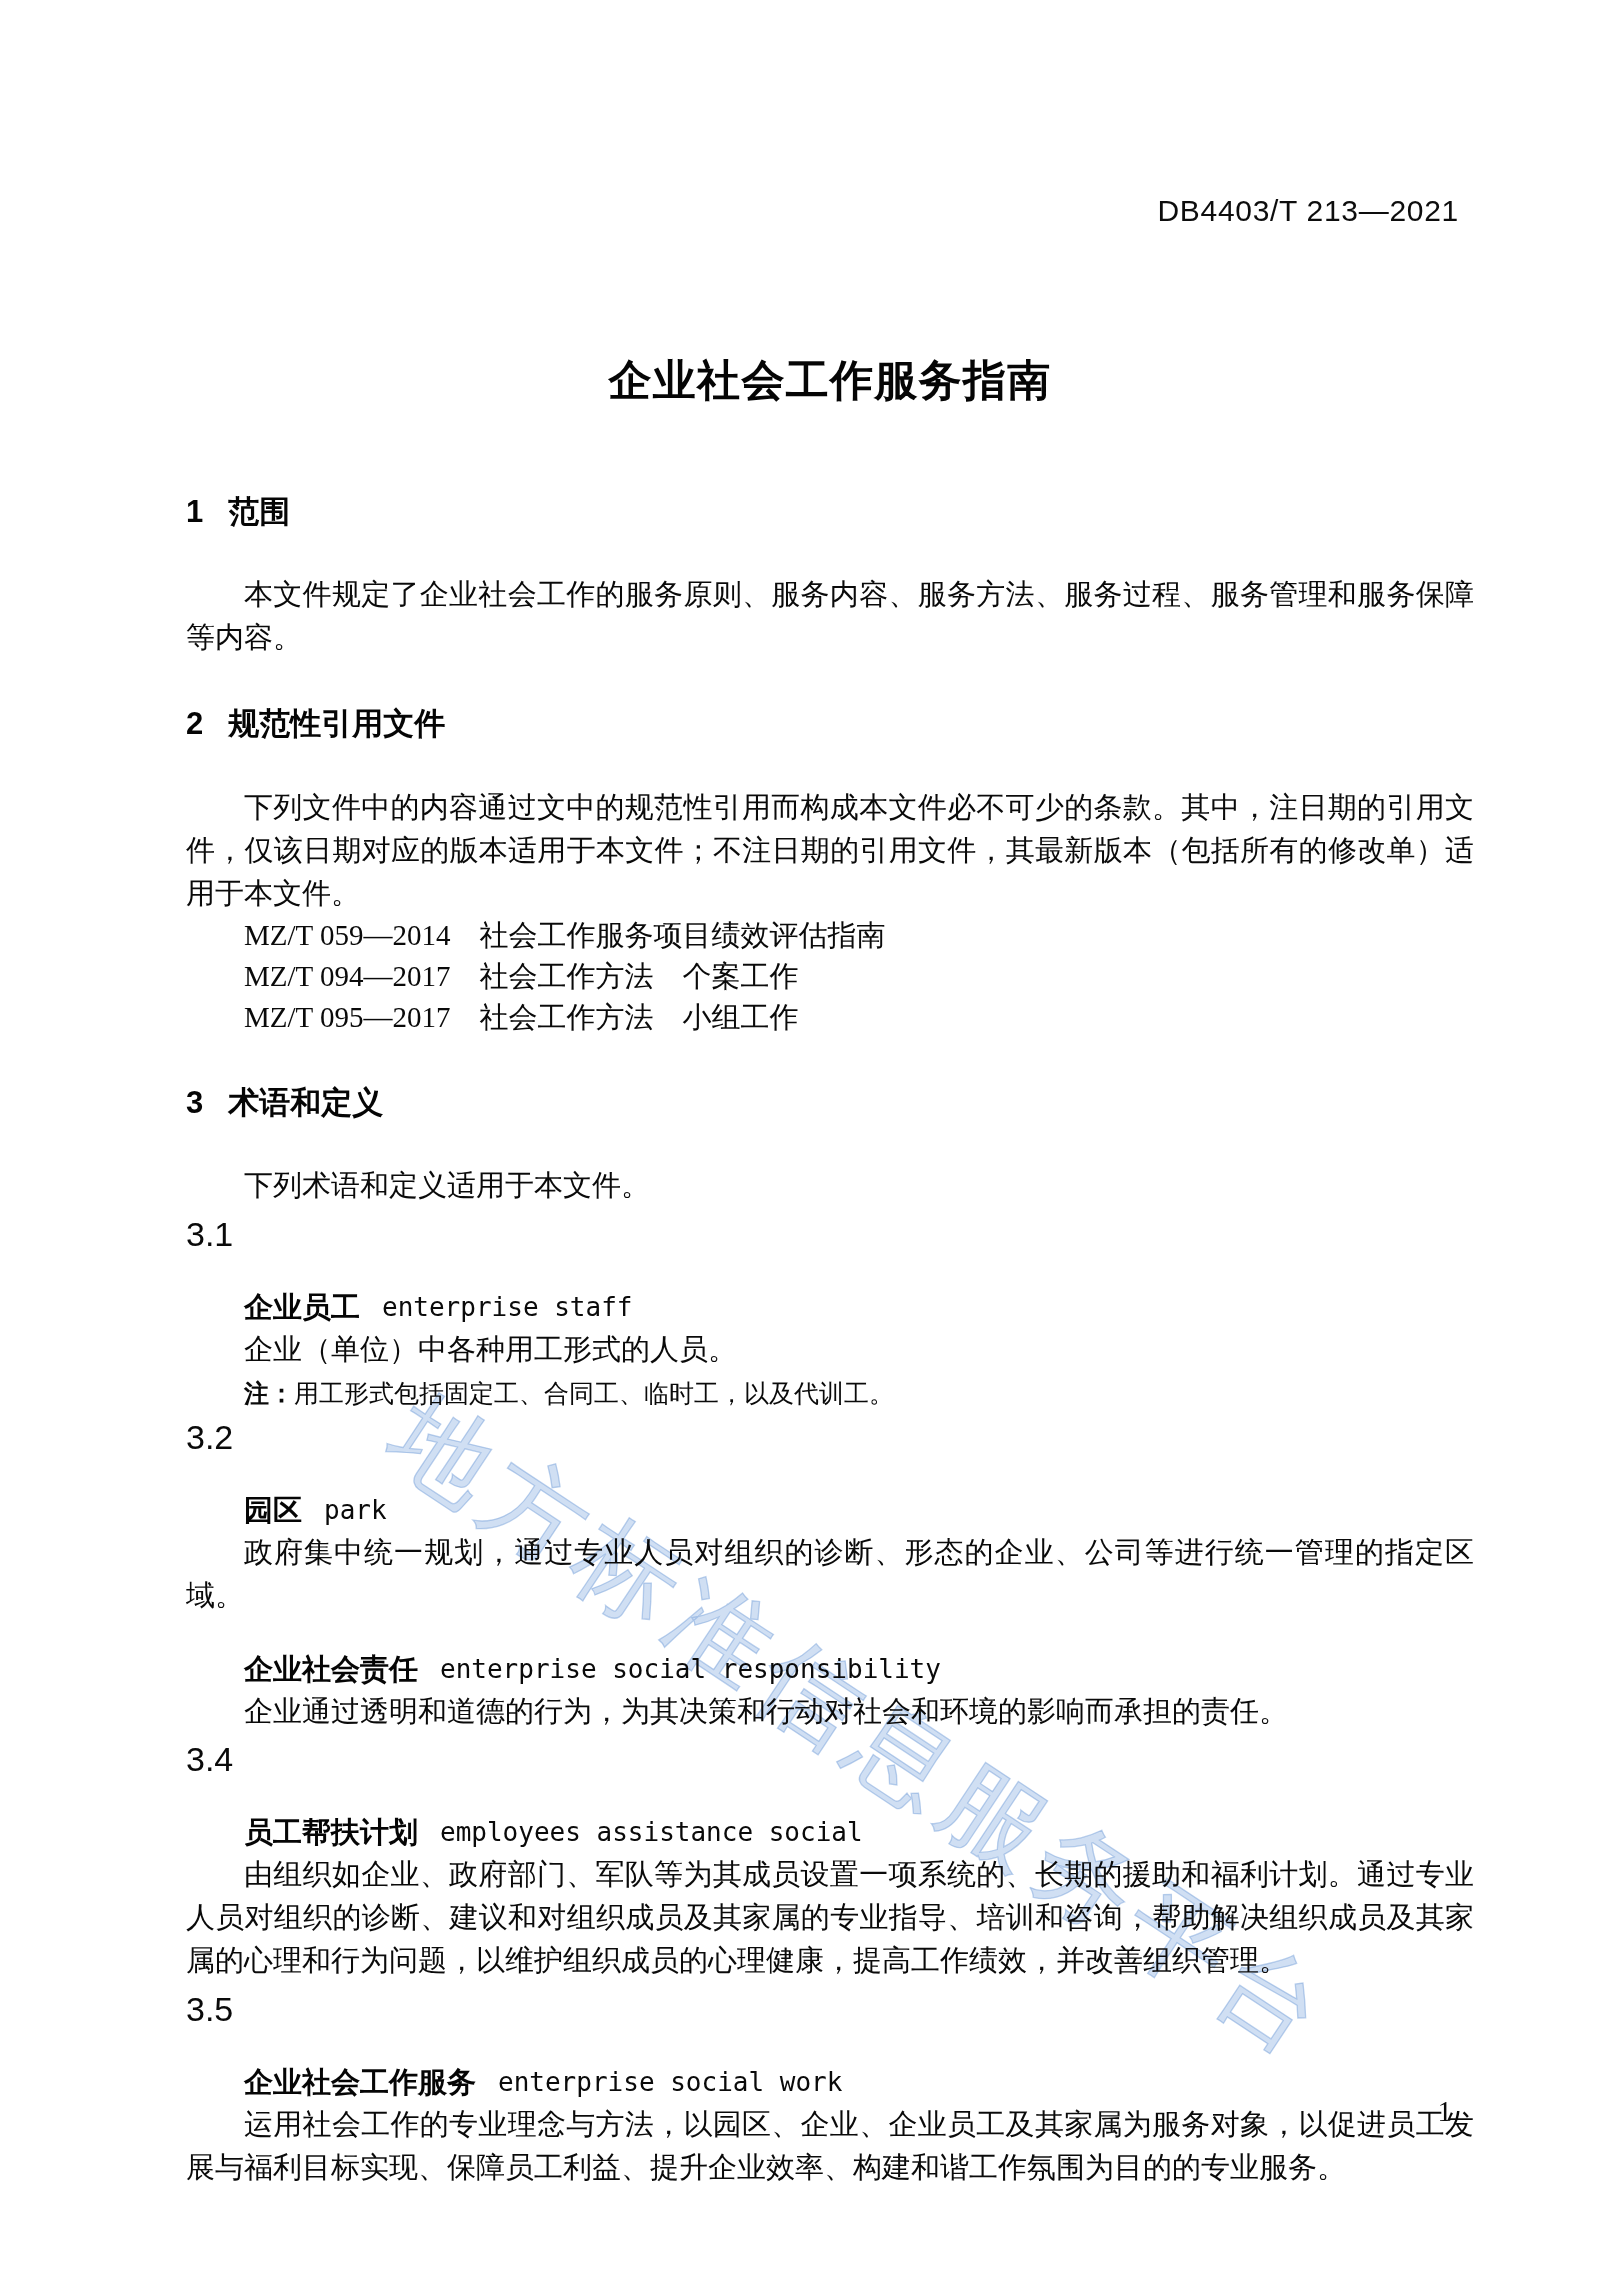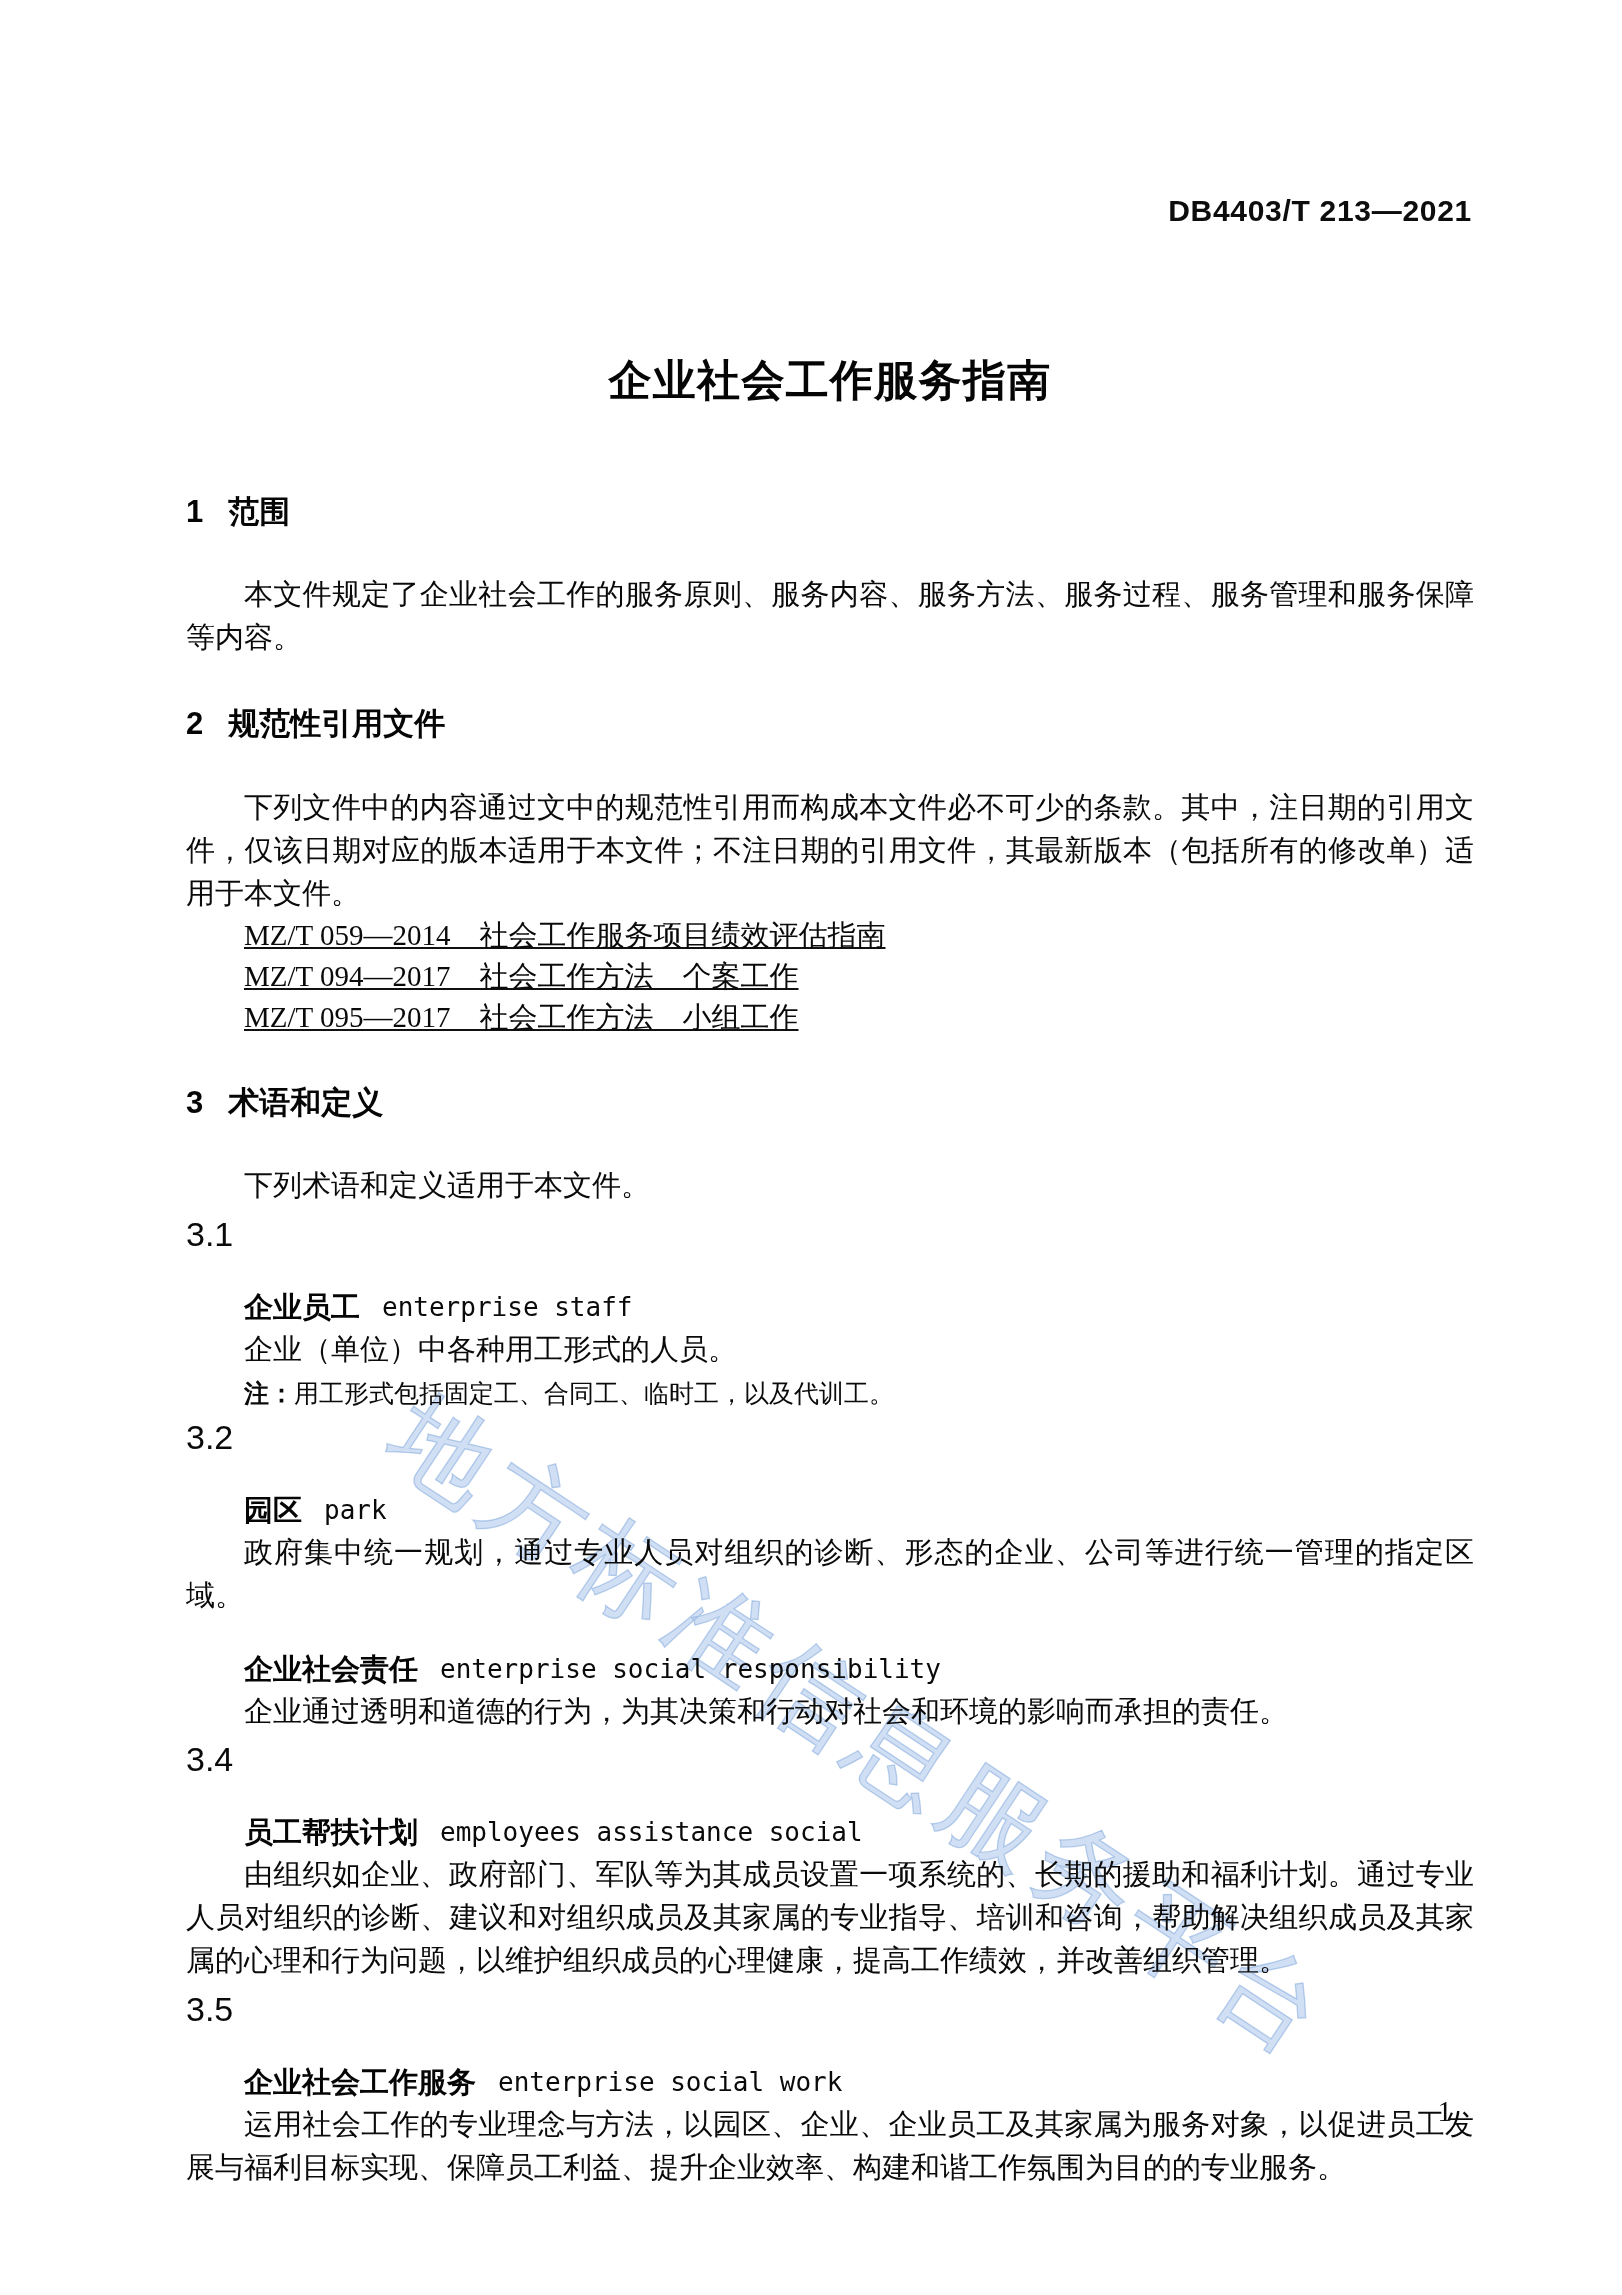--- a/index.html
+++ b/index.html
@@ -12,27 +12,26 @@
     box-sizing: border-box;
     padding: 0 149px 0 186px;
     overflow: hidden;
     color: #111111;
     font-family: "Liberation Serif", "DejaVu Serif", serif;
   }
   .content { position: relative; z-index: 1; }
   
   .doc-code {
     position: absolute;
-    top: 196px; right: 151px;
+    top: 196px; right: 164px;
     font-family: "Liberation Sans", "DejaVu Sans", sans-serif;
     font-size: 30px; line-height: 1;
     letter-spacing: 0.7px;
     color: #0d0d0d;
     z-index: 1;
-    font-weight: bold;
   }
   .doc-title {
     margin: 0; padding-top: 359px;
     text-align: center;
     font-family: "Liberation Sans", "DejaVu Sans", sans-serif;
     font-weight: bold;
     font-size: 43px; line-height: 1;
     letter-spacing: 1.3px;
     color: #050505;
   }
@@ -50,21 +49,21 @@
     margin: 0;
     font-size: 29px; line-height: 43px;
     text-align: justify;
     text-indent: 58px;
     overflow-wrap: anywhere;
     color: #0a0a0a;
     font-family: Liberation Serif, serif;
   }
   .body-p.first-after-heading { margin-top: 46px; }
   .body-p.first-after-heading-2 { margin-top: 47px; }
-  .refs { margin: 0; text-decoration: underline; }
+  .refs { margin: 0; }
   .ref-line {
     font-size: 29px; line-height: 41px;
     padding-left: 58px;
     white-space: nowrap;
     color: #0a0a0a;
   }
   .sec3-intro { margin-top: 56px; }
   .term-num {
     font-family: "Liberation Sans", "DejaVu Sans", sans-serif;
     font-size: 34px; line-height: 41px;

